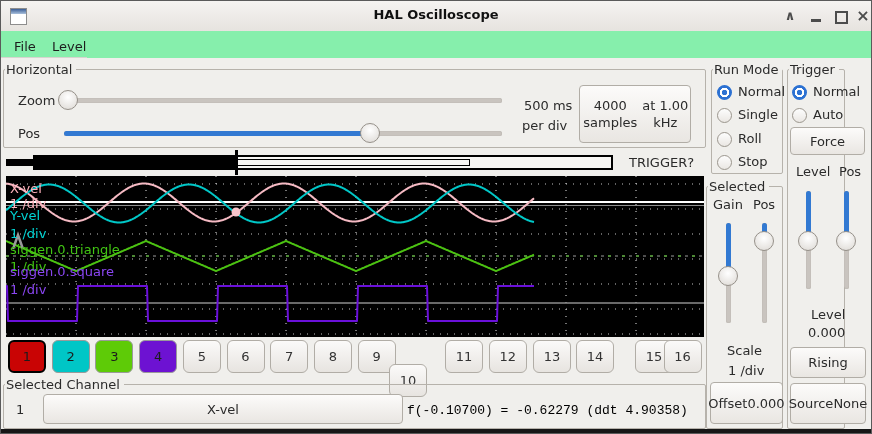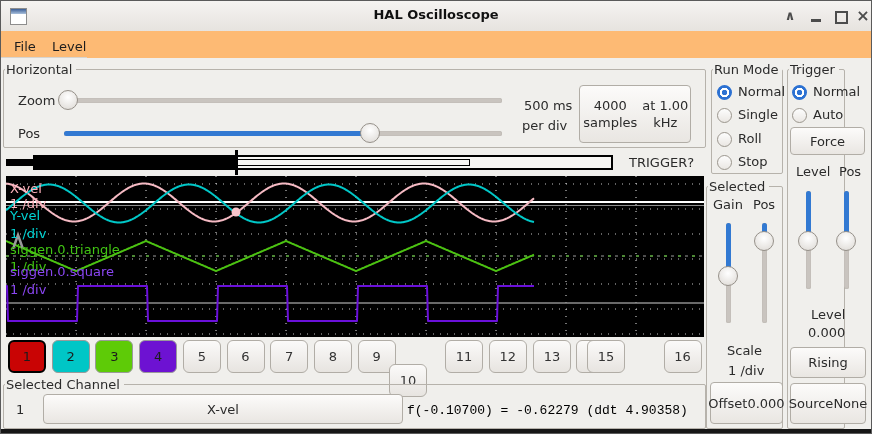--- a/index.html
+++ b/index.html
@@ -12,21 +12,21 @@
   .title{position:absolute;left:0;right:0;top:6px;text-align:center;font-weight:bold;color:#101010;}
   .winicon{position:absolute;left:9px;top:7px;width:17px;height:17px;background:#fff;
     border:1px solid #8d8d8d;box-sizing:border-box;}
   .winicon::before{content:"";position:absolute;left:0;right:0;top:0;height:5px;
     background:linear-gradient(#3a5d95,#a9c0dc);}
   .wbtn{position:absolute;top:5px;width:20px;height:20px;text-align:center;line-height:20px;
     color:#4c4c4c;font-weight:bold;font-size:13px;cursor:default;}
   .glyph-min{position:absolute;left:5px;top:13px;width:10px;height:2.5px;background:#4c4c4c;}
   .glyph-max{position:absolute;left:5px;top:5px;width:9px;height:9px;border:2px solid #4c4c4c;}
   
-  .menubar{position:absolute;left:0;top:30px;right:0;height:27px;background:#fdba74;}
+  .menubar{position:absolute;left:0;top:30px;right:0;height:27px;background:#86efac;}
   .menuitem{position:absolute;top:8px;color:#1d1d1d;}
   .menu-underline{position:absolute;left:0;top:56px;width:86px;height:1px;background:#d7d4cf;}
   
   .gbox{position:absolute;border:1px solid #b6b2ab;border-radius:2px;box-sizing:border-box;}
   .glabel{position:absolute;top:-8px;left:1px;background:#f0efec;padding:0 4px 0 1px;color:#2b2b2b;white-space:nowrap;}
   
   .track{position:absolute;background:#c9c4bf;border-radius:3px;box-shadow:inset 0 0 1px #9b968f;}
   .fill{position:absolute;background:#3279d2;border-radius:3px;}
   .handle{position:absolute;width:20px;height:20px;border-radius:50%;
     background:radial-gradient(circle at 50% 35%,#ffffff,#dcd8d3);border:1px solid #96918a;box-sizing:border-box;}
@@ -163,21 +163,21 @@
       <div class="chanbtn" style="left: 181.8px;">5</div>
       <div class="chanbtn" style="left: 225.5px;">6</div>
       <div class="chanbtn" style="left: 269.2px;">7</div>
       <div class="chanbtn" style="left: 312.9px;">8</div>
       <div class="chanbtn" style="left: 356.6px;">9</div>
       <div class="chanbtn" style="left: 388px; margin-top: 24px;">10</div>
       <div class="chanbtn" style="left: 444px;">11</div>
       <div class="chanbtn" style="left: 487.7px;">12</div>
       <div class="chanbtn" style="left: 532px; text-align: center;">13</div>
       <div class="chanbtn" style="left: 575.1px;">14</div>
-      <div class="chanbtn" style="left: 586px;">15</div>
+      <div class="chanbtn" style="left: 634px;">15</div>
       <div class="chanbtn" style="left: 662.5px;">16</div>
     </div>
 
   <div class="gbox" style="left:2px;top:383px;width:703px;height:45px;">
     <span class="glabel">Selected Channel</span>
   </div>
   <div class="txt" style="left:15px;top:401px;">1</div>
   <div class="btn" style="left:42px;top:393px;width:360px;height:30px;">
     <span>X-vel</span>
   </div>

